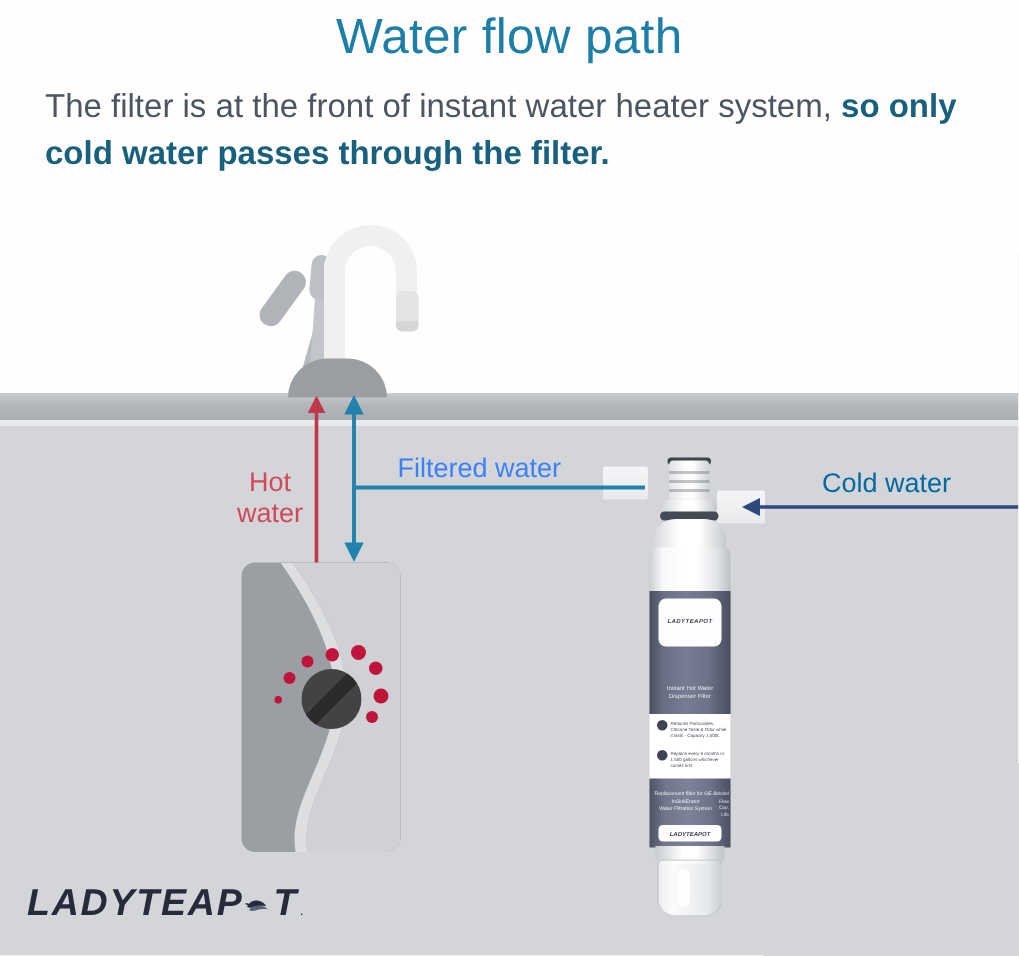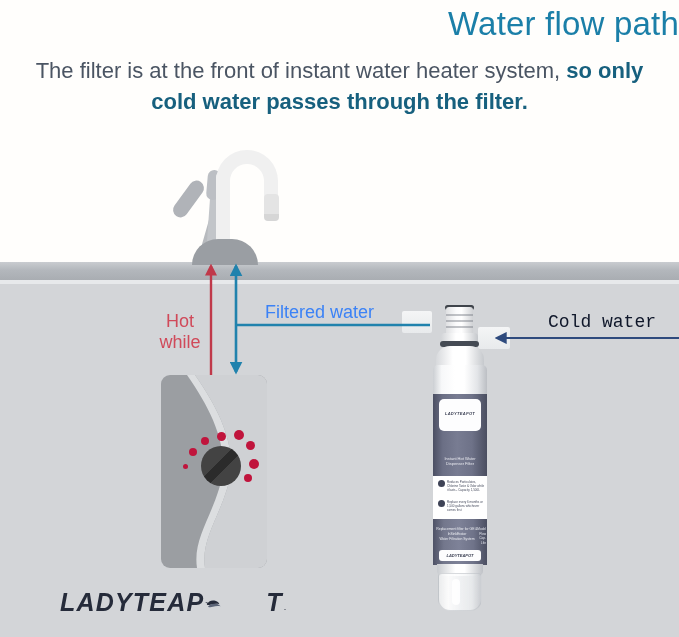--- a/index.html
+++ b/index.html
@@ -17,33 +17,32 @@
     overflow: hidden;
     background: #fffefc;
   }
 
   
   .title {
     position: absolute;
     left: 0;
     top: 4px;
     width: 679px;
-    text-align: right;
+    text-align: center;
     font-size: 33px;
     font-weight: 400;
     letter-spacing: 0.2px;
     color: #1b7fa8;
     line-height: 40px;
   }
   .subtitle {
     position: absolute;
     left: 30px;
     top: 55px;
     width: 619px;
-    text-align: center;
     font-size: 22px;
     line-height: 31px;
     color: #4b5563;
     font-weight: 400;
   }
   .subtitle .hl {
     color: #17607e;
     font-weight: 700;
   }
 
@@ -200,22 +199,21 @@
     width: 54px;
     text-align: center;
     color: #d04a5a;
   }
   .lbl-filtered {
     left: 265px; top: 302px;
     color: #3b82f6;
   }
   .lbl-cold {
     left: 548px; top: 312px;
-    color: #0f172a;
-    font-family: Liberation Mono, monospace;
+    color: #0369a1;
   }
 
   
   .filter {
     position: absolute;
     left: 430px; top: 307px;
     width: 60px; height: 300px;
   }
   .f-cap {
     position: absolute;
@@ -395,21 +393,20 @@
     align-items: center;
     gap: 1px;
   }
   .logo-text {
     font-family: "Liberation Sans", sans-serif;
     font-size: 25px;
     font-weight: 700;
     font-style: italic;
     letter-spacing: 1.2px;
     color: #252b3a;
-    margin-left: 42px;
   }
   .logo-reg {
     font-size: 9px;
     color: #252b3a;
     align-self: flex-end;
     padding-bottom: 3px;
   }
 </style>
 </head>
 <body>
@@ -524,21 +521,21 @@
 
     <line x1="236" y1="372" x2="236" y2="266" stroke="#2082ad" stroke-width="2.6" marker-start="url(#ah-teal)" marker-end="url(#ah-teal)"></line>
 
     <polyline points="430,325 237,325" fill="none" stroke="#2082ad" stroke-width="2.6"></polyline>
 
     <line x1="679" y1="338" x2="497" y2="338" stroke="#2e4a7d" stroke-width="2.2" marker-end="url(#ah-navy)"></line>
   </svg>
 
   <div class="lbl lbl-hot">
     <div>Hot</div>
-    <div>while</div>
+    <div>water</div>
   </div>
   <div class="lbl lbl-filtered">Filtered water</div>
   <div class="lbl lbl-cold">Cold water</div>
 
   <div class="logo">
     <span class="logo-text">LADYTEAP</span>
     <span style="display:inline-block;width:19px;height:19px;margin:0 0 -2px -1px;">
       <svg width="19" height="19" viewBox="0 0 24 24">
         <path d="M3.5 13.5 C5 9.5, 9 7.5, 13 8.2 C16 8.7, 18.5 10.5, 19.5 12.8 C16.5 12.2, 13 12.4, 10 13.4 C7.5 14.2, 5.2 14.2, 3.5 13.5 Z" fill="#252b3a"></path>
         <path d="M5 16 C7 13.2, 11 11.8, 15 12.4 C17.6 12.8, 19.8 14, 21 15.6 C17.8 15, 14.2 15.2, 11.2 16.2 C8.6 17, 6.5 16.9, 5 16 Z" fill="#5b6477"></path>

